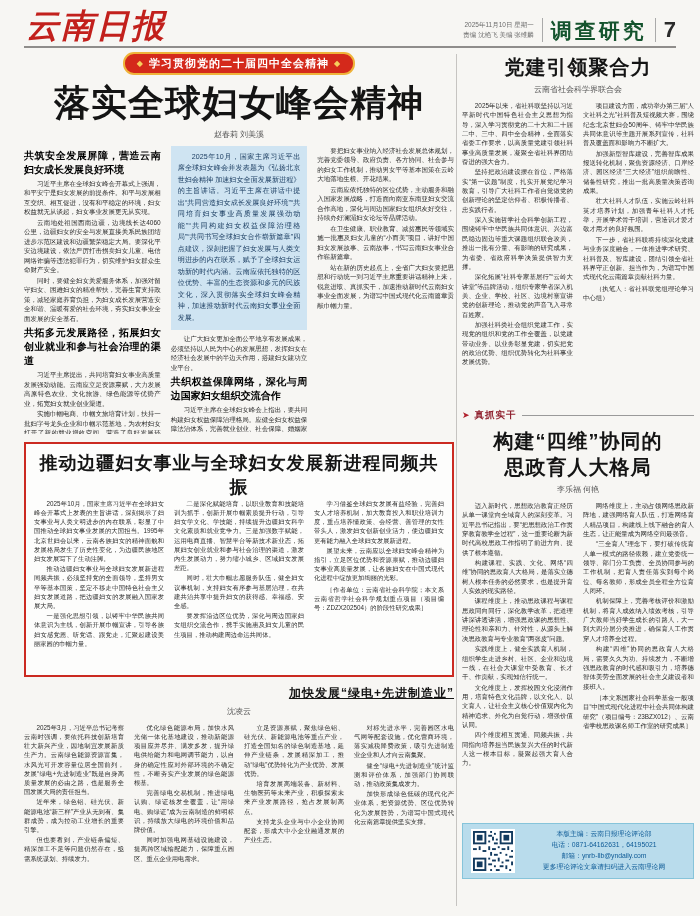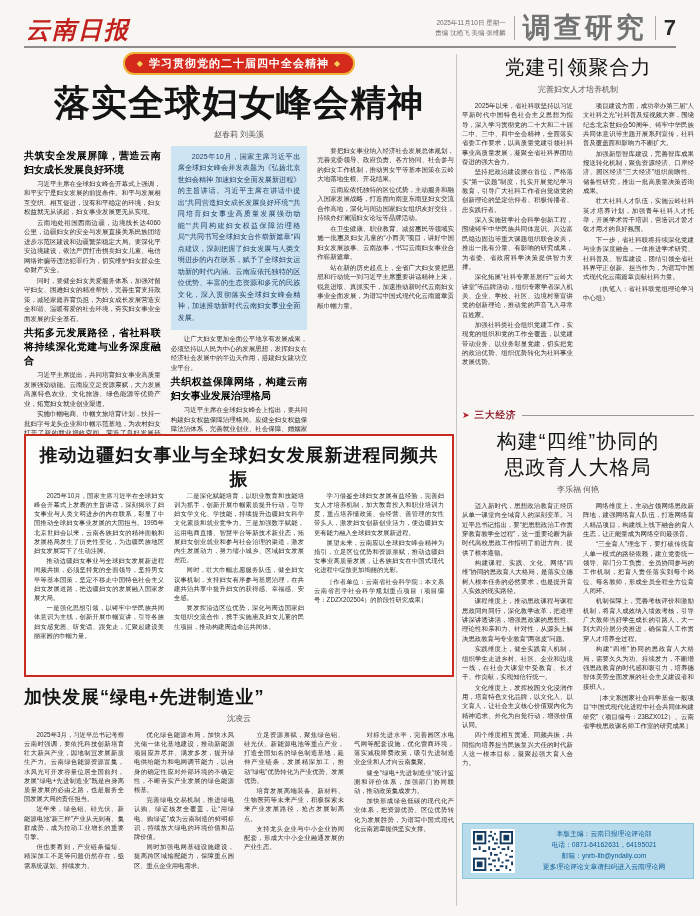--- a/index.html
+++ b/index.html
@@ -1,25 +1,25 @@
 <!DOCTYPE html>
 <html><head>
 <meta charset="utf-8">
 <style>
   html,body{margin:0;padding:0;}
   body{width:700px;height:916px;background:#e9e7e4;font-family:"Liberation Sans","DejaVu Sans",sans-serif;}
   #page{position:relative;width:700px;height:916px;background:#f7f6f3;overflow:hidden;}
 
   
   .hdr{position:absolute;left:26px;right:24px;top:10px;height:32px;display:flex;justify-content:space-between;align-items:flex-end;}
-  .masthead{font-family:"DejaVu Serif","Liberation Serif",serif;font-style:italic;font-weight:bold;color:#c2201c;font-size:24px;letter-spacing:2px;line-height:1;}
+  .masthead{font-family:"DejaVu Serif","Liberation Serif",serif;font-style:italic;font-weight:bold;color:#c2201c;font-size:33px;letter-spacing:2px;line-height:1;}
   .hdr-right{display:flex;align-items:center;gap:8px;}
   .dateblock{text-align:right;color:#6b6b6b;font-size:6.5px;line-height:1.5;}
   .vline{width:1px;height:24px;background:#aaa;}
-  .section-title{color:#737373;font-size:28px;font-weight:900;letter-spacing:3px;line-height:1;}
+  .section-title{color:#14532d;font-size:21px;font-weight:900;letter-spacing:3px;line-height:1;}
   .pagenum{color:#2b2b2b;font-size:22px;font-weight:900;line-height:1;}
   .hdr-rule{position:absolute;left:24px;right:24px;top:46px;height:2px;background:#8f8d8b;}
 
   
   .left-region{position:absolute;left:24px;top:52px;width:430px;}
   .right-rail{position:absolute;left:462px;top:52px;width:232px;display:flex;flex-direction:column;}
   .main-divider{position:absolute;left:456px;top:54px;height:852px;width:1px;background:#c6c4c1;}
 
   
   .badge-row{display:flex;justify-content:center;}
@@ -32,33 +32,33 @@
   .colset{display:flex;gap:10px;overflow:hidden;}
   .bodycol{flex:1;min-width:0;font-size:6.5px;line-height:1.46;color:#2b2b2b;text-align:justify;}
   .bodycol .p{text-indent:2em;margin:0 0 1px;}
   .bodycol .sub{font-weight:bold;color:#000;font-size:10px;margin:3px 0 2px;line-height:1.4;}
   .bodycol .note{margin-top:2px;color:#2b2b2b;}
   .lead-box{background:#cfe4f2;color:#17395e;padding:6px 7px;font-size:7.1px;line-height:1.62;margin:0 0 4px;}
   .lead-box .p{text-indent:2em;margin:0;}
   #topcols{height:288px;}
 
   
-  .red-box{border:2px solid #cb2a21;background:#fdfdfc;padding:7px 8px 16px;}
+  .red-box{margin-top:8px;border:2px solid #cb2a21;background:#fdfdfc;padding:7px 8px 8px;}
   .h-red{margin:0;text-align:center;font-size:18px;font-weight:900;color:#151515;letter-spacing:1px;}
   #redcols{height:168px;}
   #redcols .bodycol{font-size:6.3px;}
 
   
   .bottom-article{margin-top:8px;}
-  .h-bottom{margin:0;text-align:left;font-size:18px;font-weight:900;color:#151515;letter-spacing:1px;}
+  .h-bottom{margin:0;text-align:right;font-size:12px;font-weight:900;color:#151515;letter-spacing:1px;text-decoration:underline;}
   #botcols{height:158px;}
   #botcols .bodycol{font-size:6.3px;}
 
   
-  .h-rt{margin:2px 0 0;text-align:center;font-size:20px;font-weight:400;color:#141414;line-height:1.3;letter-spacing:1px;}
+  .h-rt{margin:2px 0 0;text-align:center;font-size:20px;font-weight:700;color:#141414;line-height:1.3;letter-spacing:1px;}
   #rtcols{height:300px;}
   #rtcols .bodycol,#rbcols .bodycol{font-size:6.4px;}
   .tag-row{display:flex;align-items:center;gap:5px;margin:8px 0 4px;}
   .tag-arrow{color:#b0202c;font-size:9px;line-height:1;}
   .tag-label{color:#8e1e2c;font-size:9.5px;font-weight:bold;letter-spacing:1px;}
   .tag-line{flex:1;height:1px;background:#9a9a9a;}
   #rbcols{height:316px;}
 
   
   .footer-box{margin-top:6px;background:#b9dcec;border:1px solid #86c4da;display:flex;align-items:center;gap:8px;padding:5px 8px;}
@@ -97,30 +97,30 @@
         </div>
       </div>
       <h1 class="h1-top"><span>落实全球妇女峰会精神</span><br></h1>
       <div class="byline">赵春莉 刘美溪</div>
       <div id="topcols" class="colset">
           <div class="bodycol">
             <p class="sub">共筑安全发展屏障，营造云南妇女成长发展良好环境</p>
             <p class="p">习近平主席在全球妇女峰会开幕式上强调，和平安宁是妇女发展的前提条件。和平与发展相互交织、相互促进，没有和平稳定的环境，妇女权益就无从谈起，妇女事业发展更无从实现。</p>
             <p class="p">云南地处祖国西南边疆，边境线长达4060公里，边疆妇女的安全与发展直接关系民族团结进步示范区建设和边疆繁荣稳定大局。要深化平安边境建设，依法严厉打击拐卖妇女儿童、电信网络诈骗等违法犯罪行为，切实维护妇女群众生命财产安全。</p>
             <p class="p">同时，要健全妇女关爱服务体系，加强对留守妇女、困难妇女的精准帮扶，完善生育支持政策，减轻家庭养育负担，为妇女成长发展营造安全和谐、温暖有爱的社会环境，夯实妇女事业全面发展的安全基石。</p>
-            <p class="sub">共拓多元发展路径，省社科联将持续深化党建与业务深度融合</p>
+            <p class="sub">共拓多元发展路径，拓展妇女创业就业和参与社会治理的渠道</p>
             <p class="p">习近平主席提出，共同培育妇女事业高质量发展强劲动能。云南应立足资源禀赋，大力发展高原特色农业、文化旅游、绿色能源等优势产业，拓宽妇女就业创业渠道。</p>
             <p class="p">实施巾帼电商、巾帼文旅培育计划，扶持一批妇字号龙头企业和巾帼示范基地，为农村妇女打开了新的就业增收空间，营造了良好发展环境。</p>
           </div>
           <div class="bodycol">
             <div class="lead-box">
               <p class="p">2025年10月，国家主席习近平出席全球妇女峰会并发表题为《弘扬北京世妇会精神 加速妇女全面发展新进程》的主旨讲话。习近平主席在讲话中提出“共同营造妇女成长发展良好环境”“共同培育妇女事业高质量发展强劲动能”“共同构建妇女权益保障治理格局”“共同书写全球妇女合作崭新篇章”四点建议，深刻把握了妇女发展与人类文明进步的内在联系，赋予了全球妇女运动新的时代内涵。云南应依托独特的区位优势、丰富的生态资源和多元的民族文化，深入贯彻落实全球妇女峰会精神，加速推动新时代云南妇女事业全面发展。</p>
             </div>
             <p class="p">让广大妇女更加全面公平地享有发展成果，必须坚持以人民为中心的发展思想，发挥妇女在经济社会发展中的半边天作用，搭建妇女建功立业平台。</p>
-            <p class="sub">共织权益保障网络，构建云南妇女事业发展治理格局</p>
+            <p class="sub">共织权益保障网络，深化与周边国家妇女组织交流合作</p>
             <p class="p">习近平主席在全球妇女峰会上指出，要共同构建妇女权益保障治理格局。应健全妇女权益保障法治体系，完善就业创业、社会保障、婚姻家庭等领域政策措施，依法维护妇女合法权益，为农村妇女发展开辟了新的制度空间。</p>
           </div>
           <div class="bodycol">
             <p class="p">要把妇女事业纳入经济社会发展总体规划，完善党委领导、政府负责、各方协同、社会参与的妇女工作机制，推动男女平等基本国策在云岭大地落地生根、开花结果。</p>
             <p class="p">云南应依托独特的区位优势，主动服务和融入国家发展战略，打造面向南亚东南亚妇女交流合作高地，深化与周边国家妇女组织友好交往，持续办好澜湄妇女论坛等品牌活动。</p>
             <p class="p">在卫生健康、职业教育、减贫惠民等领域实施一批惠及妇女儿童的“小而美”项目，讲好中国妇女发展故事、云南故事，书写云南妇女事业合作崭新篇章。</p>
             <p class="p">站在新的历史起点上，全省广大妇女要把思想和行动统一到习近平主席重要讲话精神上来，锐意进取、真抓实干，加速推动新时代云南妇女事业全面发展，为谱写中国式现代化云南篇章贡献巾帼力量。</p>
           </div>
         </div>
     </div>
@@ -171,42 +171,42 @@
             <p class="p">加快形成绿色低碳的现代化产业体系，把资源优势、区位优势转化为发展胜势，为谱写中国式现代化云南篇章提供坚实支撑。</p>
           </div>
         </div>
     </div>
   </div>
 
   <div class="right-rail">
 
     <div>
       <h2 class="h-rt"><span>党建引领聚合力</span><br></h2>
-      <div class="byline">完善妇女人才培养机制</div>
+      <div class="byline">云南省社会科学界联合会</div>
       <div id="rtcols" class="colset">
           <div class="bodycol">
             <p class="p">2025年以来，省社科联坚持以习近平新时代中国特色社会主义思想为指导，深入学习贯彻党的二十大和二十届二中、三中、四中全会精神，全面落实省委工作要求，以高质量党建引领社科事业高质量发展，凝聚全省社科界团结奋进的强大合力。</p>
             <p class="p">坚持把政治建设摆在首位，严格落实“第一议题”制度，扎实开展党纪学习教育，引导广大社科工作者自觉做党的创新理论的坚定信仰者、积极传播者、忠实践行者。</p>
             <p class="p">深入实施哲学社会科学创新工程，围绕铸牢中华民族共同体意识、兴边富民稳边固边等重大课题组织联合攻关，推出一批有分量、有影响的研究成果，为省委、省政府科学决策提供智力支撑。</p>
             <p class="p">深化拓展“社科专家基层行”“云岭大讲堂”等品牌活动，组织专家学者深入机关、企业、学校、社区、边境村寨宣讲党的创新理论，推动党的声音飞入寻常百姓家。</p>
             <p class="p">加强社科类社会组织党建工作，实现党的组织和党的工作全覆盖，以党建带动业务、以业务彰显党建，切实把党的政治优势、组织优势转化为社科事业发展优势。</p>
           </div>
           <div class="bodycol">
             <p class="p">项目建设方面，成功举办第三届“人文社科之光”社科普及短视频大赛，围绕纪念北京世妇会50周年、铸牢中华民族共同体意识等主题开展系列宣传，社科普及覆盖面和影响力不断扩大。</p>
             <p class="p">加强新型智库建设，完善智库成果报送转化机制，聚焦资源经济、口岸经济、园区经济“三大经济”组织前瞻性、储备性研究，推出一批高质量决策咨询成果。</p>
             <p class="p">壮大社科人才队伍，实施云岭社科英才培养计划，加强青年社科人才托举，开展学术骨干培训，营造识才爱才敬才用才的良好氛围。</p>
             <p class="p">下一步，省社科联将持续深化党建与业务深度融合，一体推进学术研究、社科普及、智库建设，团结引领全省社科界守正创新、担当作为，为谱写中国式现代化云南篇章贡献社科力量。</p>
             <p class="p note">（执笔人：省社科联党组理论学习中心组）</p>
           </div>
         </div>
     </div>
 
     <div class="tag-row">
       <span class="tag-arrow">➤</span>
-      <span class="tag-label">三大经济</span>
+      <span class="tag-label">真抓实干</span>
       <span class="tag-line"></span>
     </div>
 
     <div>
       <h2 class="h-rt"><span>构建“四维”协同的</span><br><span>思政育人大格局</span></h2>
       <div class="byline">李乐福 何艳</div>
       <div id="rbcols" class="colset">
           <div class="bodycol">
             <p class="p">迈入新时代，思想政治教育正经历从单一课堂向全域育人的深刻变革。习近平总书记指出，要“把思想政治工作贯穿教育教学全过程”，这一重要论断为新时代高校思政工作指明了前进方向、提供了根本遵循。</p>
             <p class="p">构建课程、实践、文化、网络“四维”协同的思政育人大格局，是落实立德树人根本任务的必然要求，也是提升育人实效的现实路径。</p>

